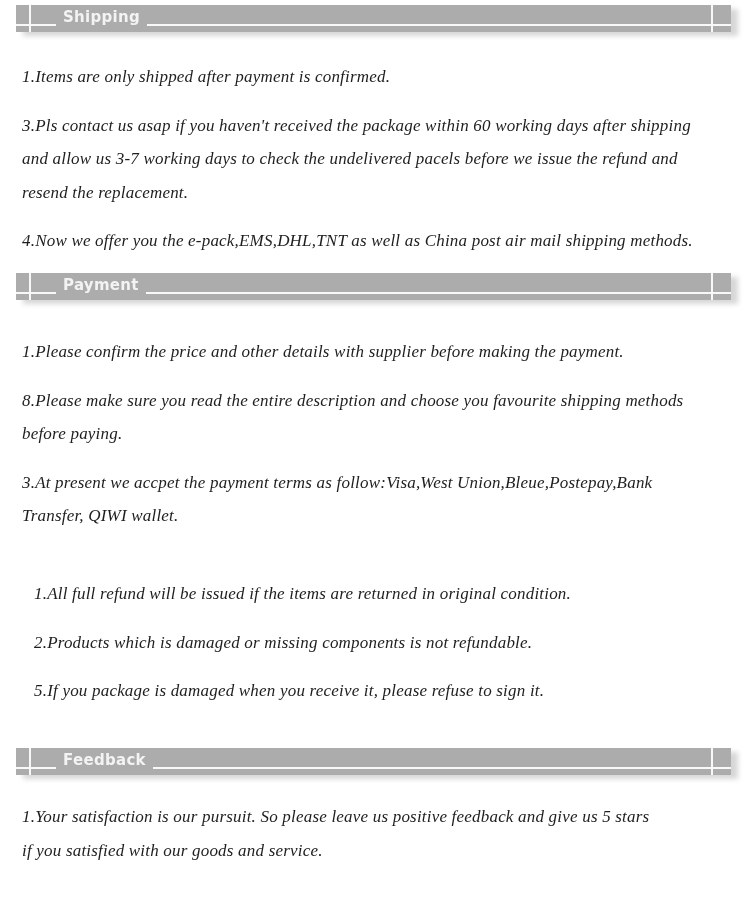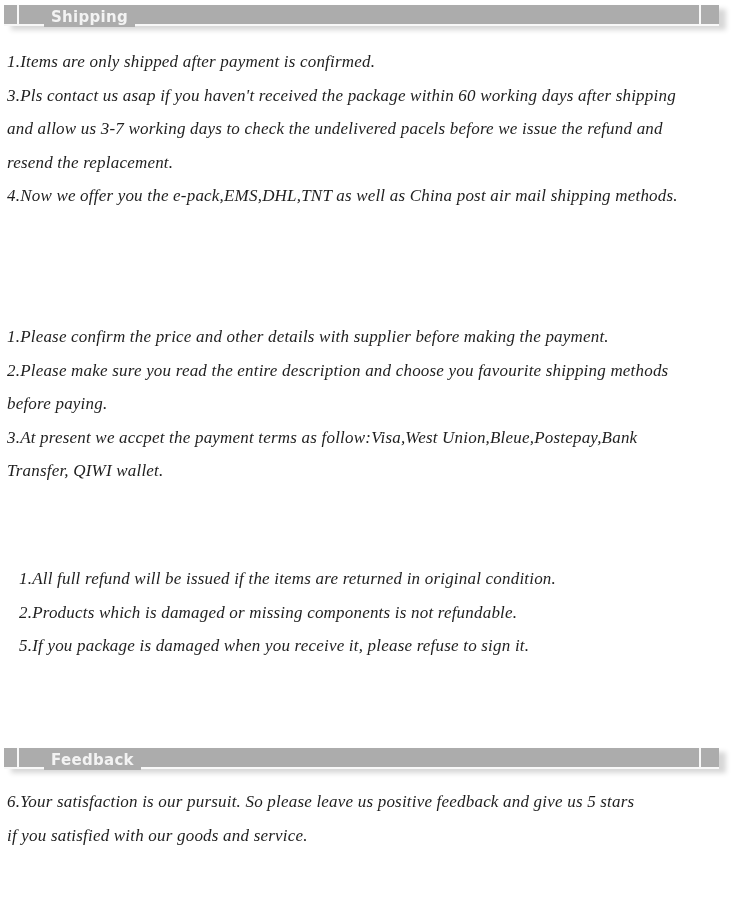--- a/index.html
+++ b/index.html
@@ -11,23 +11,23 @@
     position: relative;
     width: 750px;
     height: 922px;
     background: var(--page-bg, #ffffff);
     overflow: hidden;
     font-family: "Liberation Serif", serif;
   }
   
   .bar {
     position: absolute;
-    left: 4px;
+    left: 16px;
     width: 715px;
-    height: 21px;
+    height: 27px;
     background: var(--bar-color, #acacac);
     box-shadow: 7px 4px 5px rgba(0,0,0,0.16);
   }
   .bar .hline {
     position: absolute;
     left: 0;
     right: 0;
     top: 19px;
     height: 2px;
     background: #f8f8f8;
@@ -60,21 +60,21 @@
   
   .items {
     position: absolute;
     left: 0;
     width: 743px;
     padding-left: 7px;
     color: var(--body-text-color, #1e1e1e);
   }
   .items.indented { padding-left: 19px; width: 731px; }
   .items p {
-    margin: 0;
+    margin: 15px;
     white-space: pre-line;
     font-style: italic;
     font-size: 17px;
     line-height: 33.5px;
     letter-spacing: 0.2px;
     font-family: "Liberation Serif", serif;
   }
 </style>
 </head>
 <body>
@@ -88,38 +88,44 @@
     <span class="bar-label">Shipping</span>
   </div>
   <div class="items" style="top:45px">
     <p>1.Items are only shipped after payment is confirmed.</p>
     <p>3.Pls contact us asap if you haven't received the package within 60 working days after shipping
 and allow us 3-7 working days to check the undelivered pacels before we issue the refund and
 resend the replacement.</p>
     <p>4.Now we offer you the e-pack,EMS,DHL,TNT as well as China post air mail shipping methods.</p>
   </div>
 
+  <div class="bar" style="top:273px">
+    <span class="hline"></span>
+    <span class="vline vl-left"></span>
+    <span class="vline vl-right"></span>
+    <span class="bar-label">Payment</span>
+  </div>
   <div class="items" style="top:320px">
     <p>1.Please confirm the price and other details with supplier before making the payment.</p>
-    <p>2.Please make sure you read the entire description and choose you favourite shipping methods
+    <p>8.Please make sure you read the entire description and choose you favourite shipping methods
 before paying.</p>
     <p>3.At present we accpet the payment terms as follow:Visa,West Union,Bleue,Postepay,Bank
 Transfer, QIWI wallet.</p>
   </div>
 
   <div class="items indented" style="top:562px">
     <p>1.All full refund will be issued if the items are returned in original condition.</p>
     <p>2.Products which is damaged or missing components is not refundable.</p>
     <p>5.If you package is damaged when you receive it, please refuse to sign it.</p>
   </div>
 
   <div class="bar" style="top:748px">
     <span class="hline"></span>
     <span class="vline vl-left"></span>
     <span class="vline vl-right"></span>
     <span class="bar-label">Feedback</span>
   </div>
   <div class="items" style="top:785px">
-    <p>6.Your satisfaction is our pursuit. So please leave us positive feedback and give us 5 stars
+    <p>1.Your satisfaction is our pursuit. So please leave us positive feedback and give us 5 stars
 if you satisfied with our goods and service.</p>
   </div>
 
 </div>
 
 </body></html>

